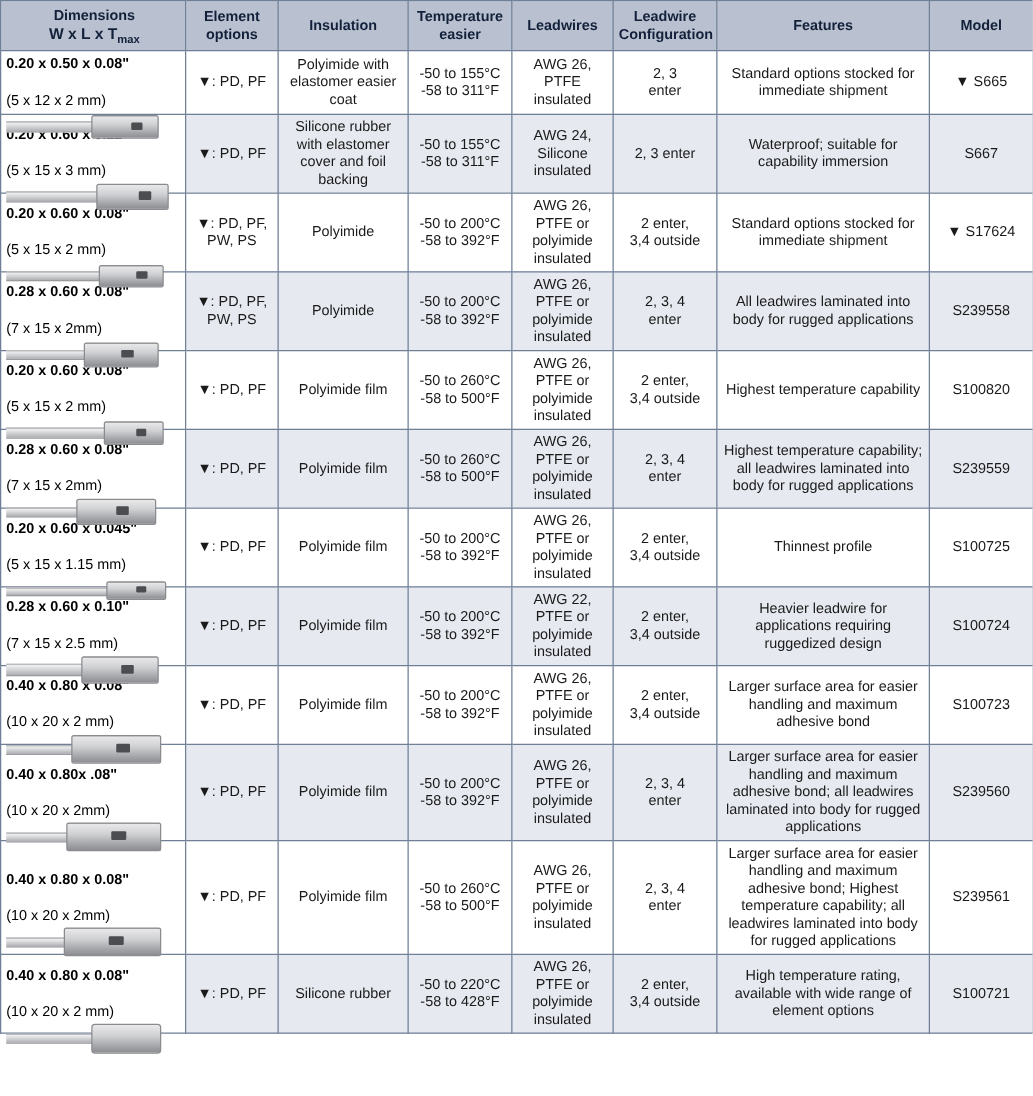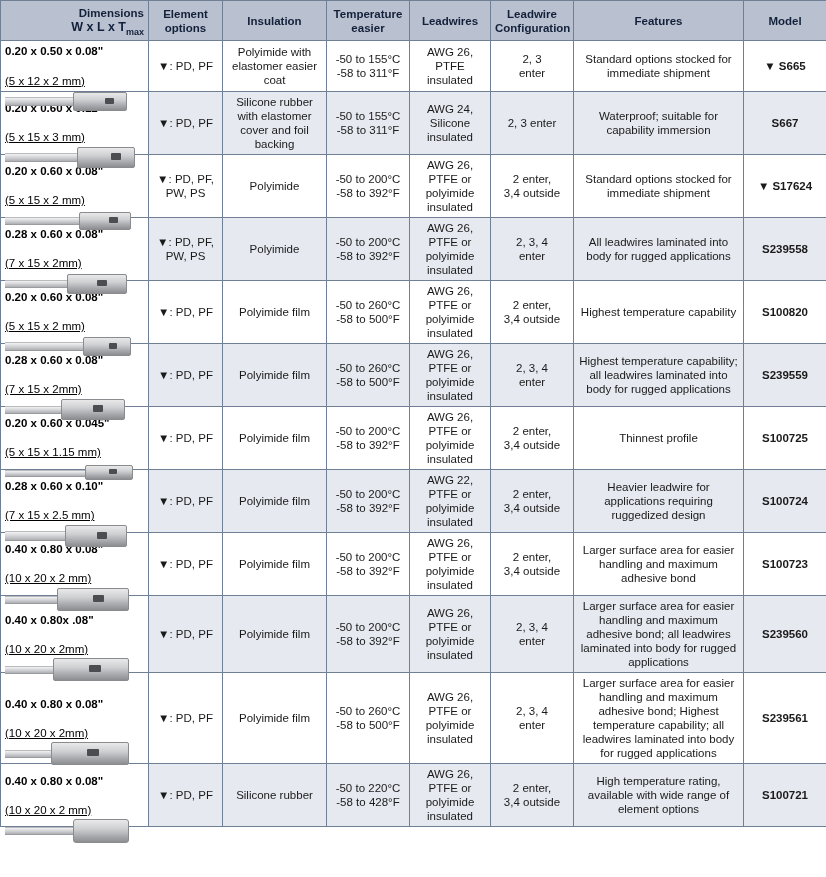--- a/index.html
+++ b/index.html
@@ -30,21 +30,21 @@
   thead th {
     background: #b9c1d0;
     color: #13203a;
     font-weight: bold;
     font-size: 12.5px;
     text-align: center;
     padding: 4px 3px;
     border: 1px solid #6f7f96;
   }
   thead th.dim-head {
-    text-align: right;
+    text-align: center;
     vertical-align: top;
     padding-left: 6px;
     padding-top: 5px;
   }
   thead th.dim-head .sub {
     display: block;
     font-weight: bold;
     font-size: 12.5px;
   }
   thead th.two-line .l1 { display: block; }
@@ -72,21 +72,20 @@
     font-size: 11.5px;
     color: #000;
     white-space: nowrap;
   }
   td.dim-cell .dim-line2 {
     display: block;
     font-size: 11.5px;
     color: #000;
     margin-top: 15px;
     white-space: nowrap;
-    text-decoration: underline;
   }
   .sensor-art {
     position: relative;
     margin-top: 6px;
     height: 26px;
     width: 138px;
   }
   
   .sensor-art .body {
     position: absolute;
@@ -104,21 +103,21 @@
     background: #4c4d50;
     border-radius: 1px;
   }
   td.elem-cell {
     text-align: center;
     font-size: 11.5px;
     margin-left: 48px;
   }
   td.model-cell {
     text-align: center;
-    font-weight: bold;
+    font-weight: normal;
     font-size: 12px;
     white-space: nowrap;
   }
   .shade {
     background: #e6e9f0;
   }
   .white {
     background: #ffffff;
   }
   td.temp-cell, td.lead-cell, td.cfg-cell, td.feat-cell, td.ins-cell {

